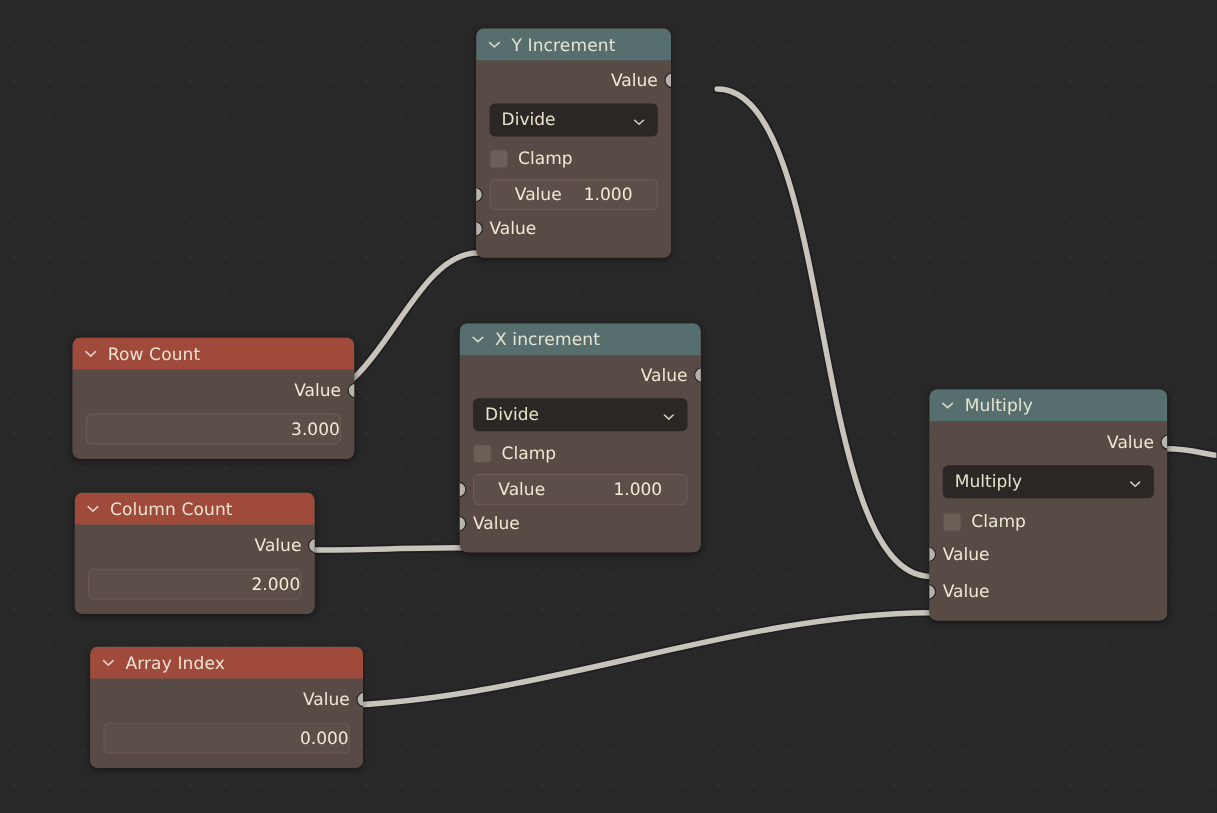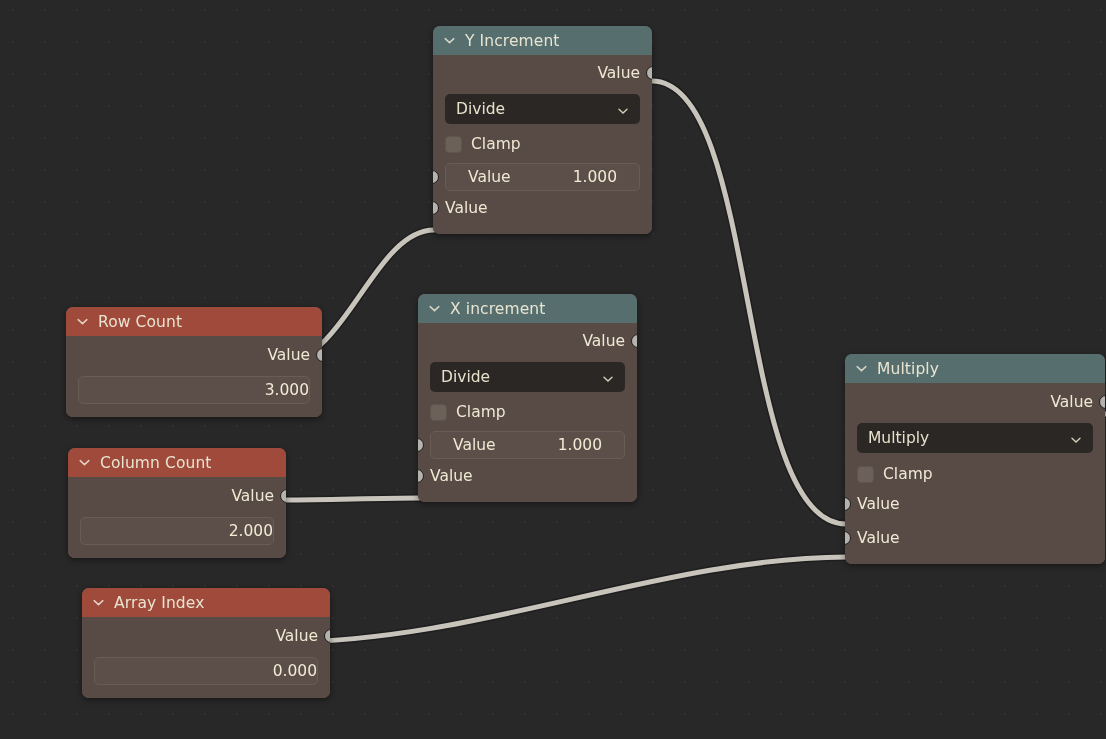--- a/index.html
+++ b/index.html
@@ -191,21 +191,21 @@
       <path d="M652,81 C760,81 735,524 846,524" stroke="#c8c4bc" stroke-width="5"></path>
 
       <path d="M284,642 C480,642 660,558 846,557" stroke="#1e1e1e" stroke-width="8"></path>
       <path d="M284,642 C480,642 660,558 846,557" stroke="#c8c4bc" stroke-width="5"></path>
 
       <path d="M1061,408 C1080,408 1092,412 1106,414" stroke="#1e1e1e" stroke-width="8"></path>
       <path d="M1061,408 C1080,408 1092,412 1106,414" stroke="#c8c4bc" stroke-width="5"></path>
     </g>
   </svg>
 
-  <div class="node" id="node-y-increment" style="left:433px; top:26px; width:219px;">
+  <div class="node" id="node-y-increment" style="left:433px; top:26px; width:177px;">
     <div class="node-inner">
       <div class="node-header teal">
         <span class="chev">
           <svg viewBox="0 0 12 12">
               <path d="M2 4.3 L6 8 L10 4.3" fill="none" stroke="#e9e4d2" stroke-width="1.4" stroke-linecap="round"></path>
             </svg>
         </span>
         <span>Y Increment</span>
       </div>
       <div class="node-body">
@@ -279,21 +279,21 @@
           </div>
         </div>
         <div class="row in" style="height:32px;">
           <span class="sock left"></span>
           <span class="label">Value</span>
         </div>
       </div>
     </div>
   </div>
 
-  <div class="node" id="node-multiply" style="left:845px; top:354px; width:260px;">
+  <div class="node" id="node-multiply" style="left:845px; top:354px; width:216px;">
     <div class="node-inner">
       <div class="node-header teal">
         <span class="chev">
           <svg viewBox="0 0 12 12">
               <path d="M2 4.3 L6 8 L10 4.3" fill="none" stroke="#e9e4d2" stroke-width="1.4" stroke-linecap="round"></path>
             </svg>
         </span>
         <span>Multiply</span>
       </div>
       <div class="node-body">

